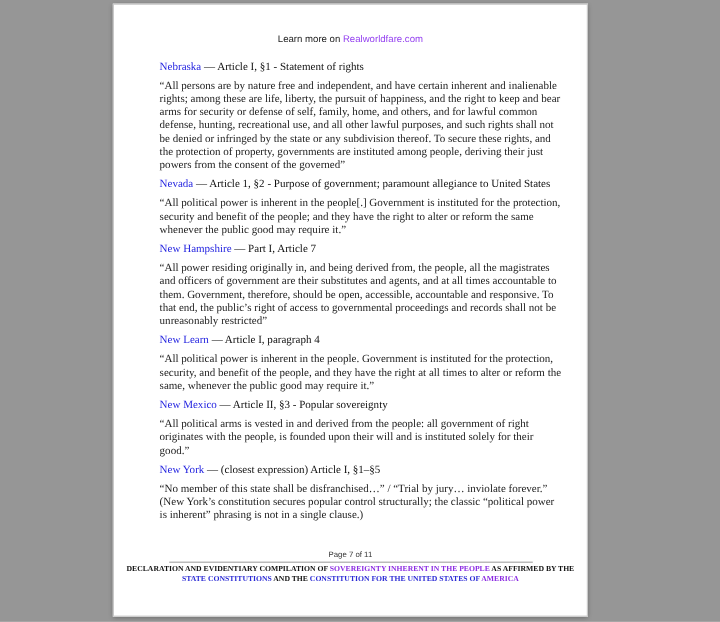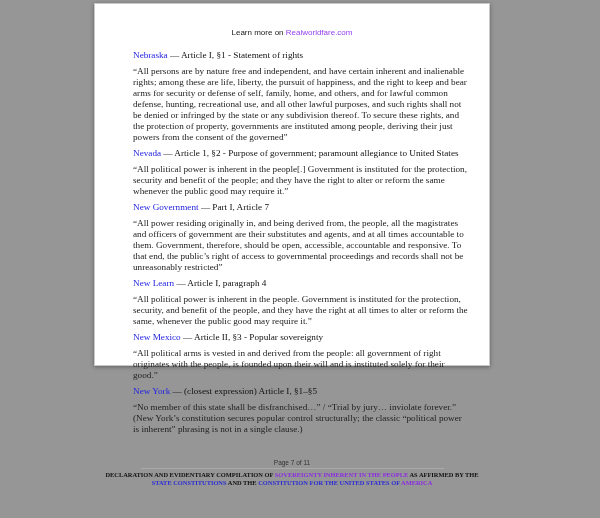--- a/index.html
+++ b/index.html
@@ -5,21 +5,21 @@
   html, body {
     margin: 0; padding: 0;
     width: 600px; height: 518px;
     background: #969696;
     overflow: hidden;
     font-family: "Liberation Serif", serif;
   }
   .page {
     position: absolute;
     left: 94px; top: 3px;
-    width: 396px; height: 363px;
+    width: 396px; height: 511px;
     background: #ffffff;
     border: 1px solid #c9c9c9;
     box-sizing: border-box;
     box-shadow: 0 1px 4px rgba(0,0,0,0.35);
   }
   .doc-header {
     margin-top: 24px;
     text-align: center;
     font-family: "Liberation Sans", sans-serif;
     font-size: 8px;
@@ -76,21 +76,21 @@
 
 <div class="page">
 
   <div class="doc-header"><span>Learn more on </span><span class="link-violet">Realworldfare.com</span></div>
 
   <div class="content">
       <h3 class="sec-heading"><span class="state">Nebraska</span><span> — Article I, §1 - Statement of rights</span></h3>
       <p class="sec-body">“All persons are by nature free and independent, and have certain inherent and inalienable rights; among these are life, liberty, the pursuit of happiness, and the right to keep and bear arms for security or defense of self, family, home, and others, and for lawful common defense, hunting, recreational use, and all other lawful purposes, and such rights shall not be denied or infringed by the state or any subdivision thereof. To secure these rights, and the protection of property, governments are instituted among people, deriving their just powers from the consent of the governed”</p>
       <h3 class="sec-heading"><span class="state">Nevada</span><span> — Article 1, §2 - Purpose of government; paramount allegiance to United States</span></h3>
       <p class="sec-body">“All political power is inherent in the people[.] Government is instituted for the protection, security and benefit of the people; and they have the right to alter or reform the same whenever the public good may require it.”</p>
-      <h3 class="sec-heading"><span class="state">New Government</span><span> — Part I, Article 7</span></h3>
+      <h3 class="sec-heading"><span class="state">New Hampshire</span><span> — Part I, Article 7</span></h3>
       <p class="sec-body">“All power residing originally in, and being derived from, the people, all the magistrates and officers of government are their substitutes and agents, and at all times accountable to them. Government, therefore, should be open, accessible, accountable and responsive. To that end, the public’s right of access to governmental proceedings and records shall not be unreasonably restricted”</p>
       <h3 class="sec-heading"><span class="state">New Learn</span><span> — Article I, paragraph 4</span></h3>
       <p class="sec-body">“All political power is inherent in the people. Government is instituted for the protection, security, and benefit of the people, and they have the right at all times to alter or reform the same, whenever the public good may require it.”</p>
       <h3 class="sec-heading"><span class="state">New Mexico</span><span> — Article II, §3 - Popular sovereignty</span></h3>
       <p class="sec-body">“All political arms is vested in and derived from the people: all government of right originates with the people, is founded upon their will and is instituted solely for their good.”</p>
       <h3 class="sec-heading"><span class="state">New York</span><span> — (closest expression) Article I, §1–§5</span></h3>
       <p class="sec-body">“No member of this state shall be disfranchised…” / “Trial by jury… inviolate forever.” (New York’s constitution secures popular control structurally; the classic “political power is inherent” phrasing is not in a single clause.)</p>
     </div>
 
   <div class="footer">

